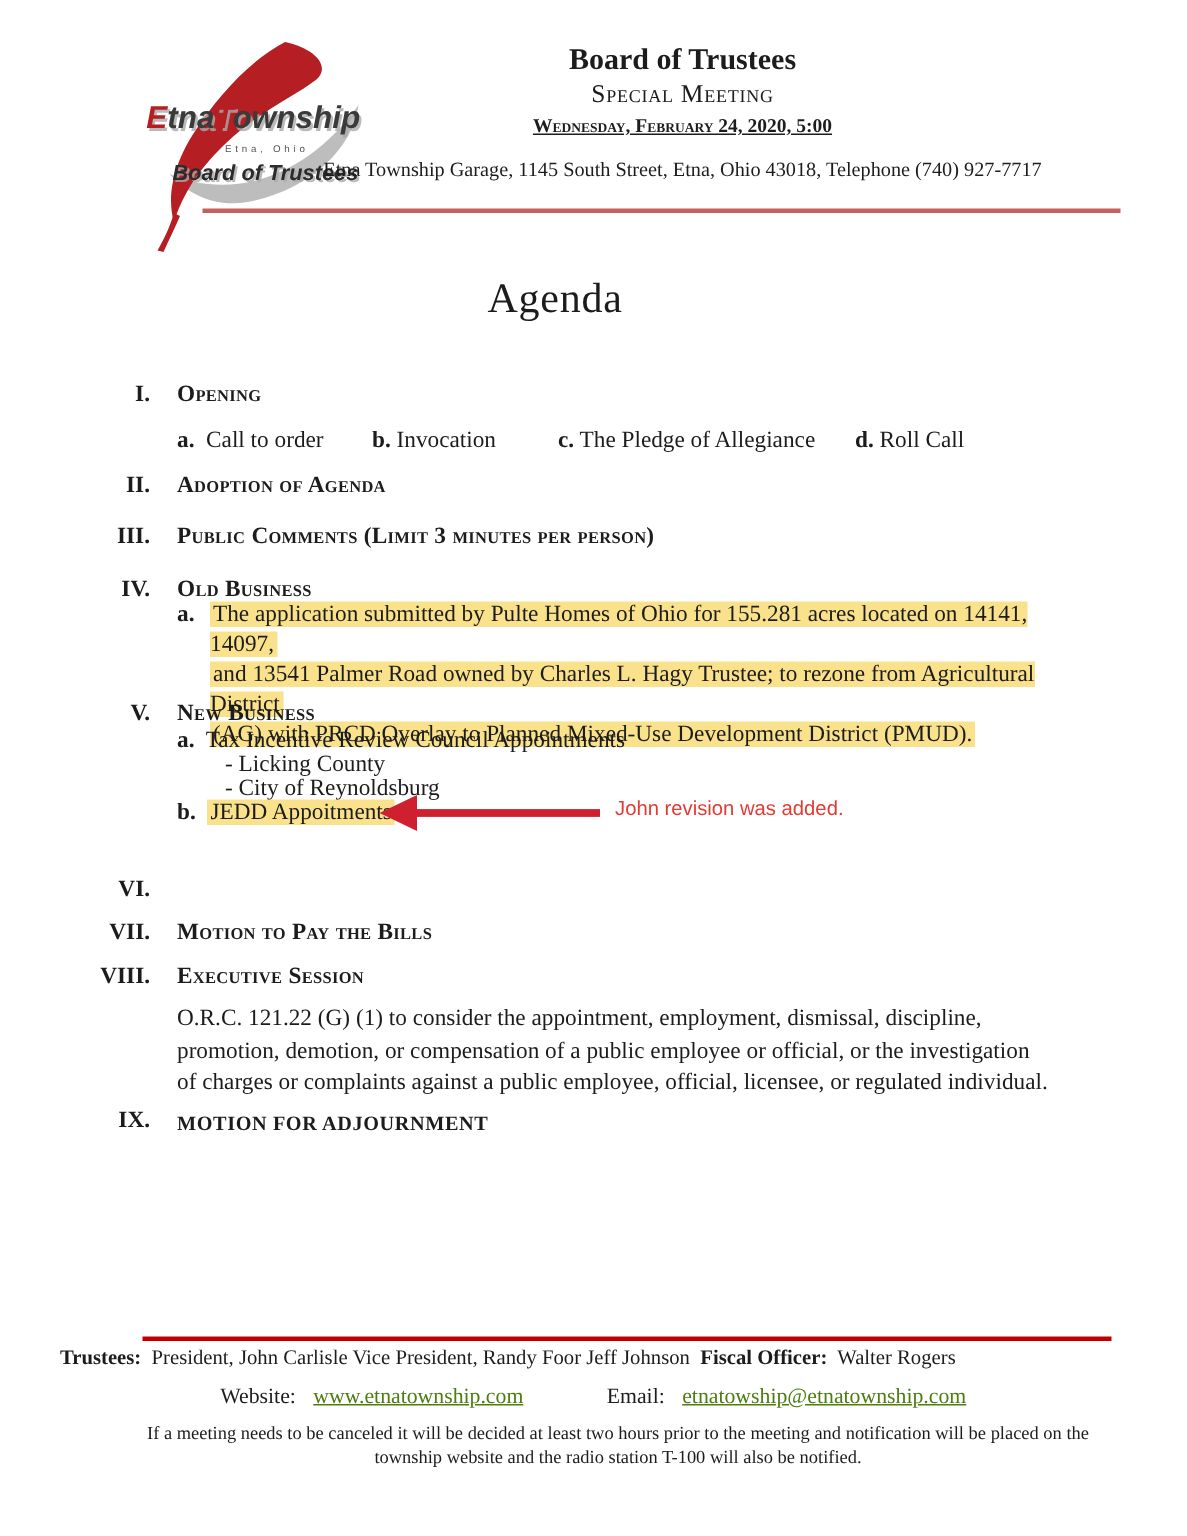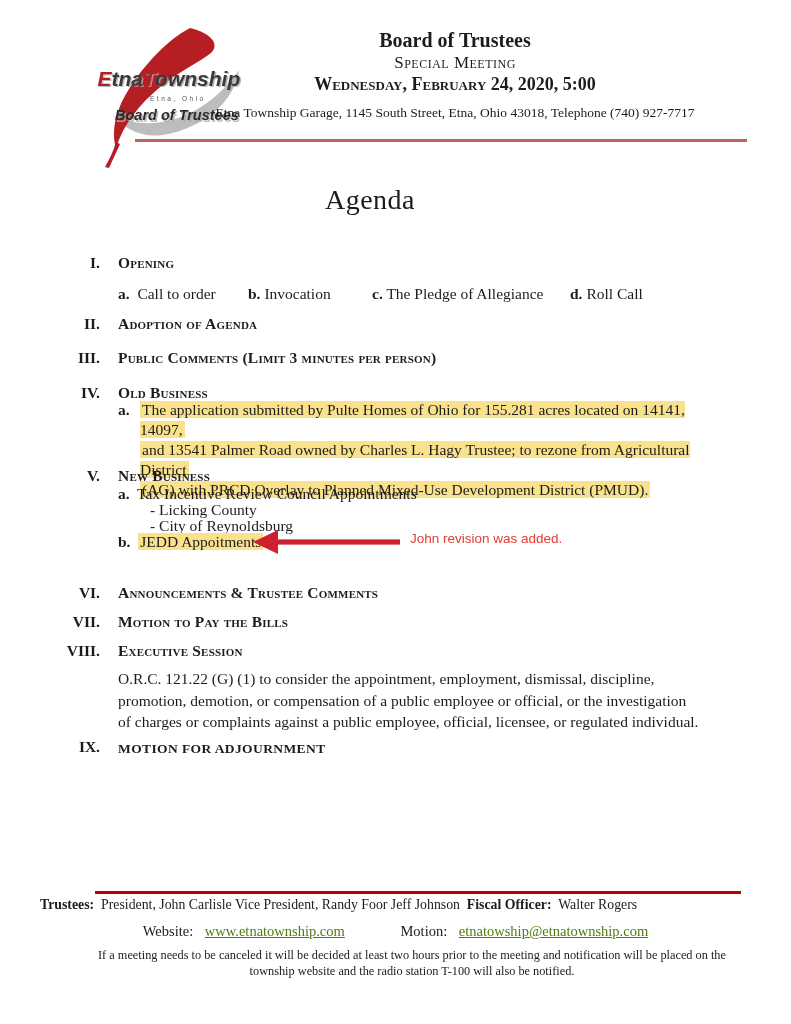--- a/index.html
+++ b/index.html
@@ -7,21 +7,21 @@
     position:relative; width:791px; height:1024px; margin:0 auto;
     background:#ffffff; overflow:hidden;
     font-family:"Liberation Serif","DejaVu Serif",serif;
     color:#1c1c1c;
   }
   
   .logo-wrap { position:absolute; left:93px; top:24px; width:162px; height:145px; }
   .header-block { position:absolute; left:170px; top:28px; width:570px; text-align:center; }
   .header-title { font-size:20px; font-weight:bold; line-height:24px; }
   .header-sub { font-size:17px; font-variant:small-caps; line-height:21px; letter-spacing:0.5px; }
-  .header-date { font-size:18px; font-weight:bold; font-variant:small-caps; line-height:22px; }
+  .header-date { font-size:13px; font-weight:bold; font-variant:small-caps; line-height:22px;text-decoration:underline; }
   .header-address { margin-top:9px; font-size:13.5px; line-height:17px; }
   .rule-top { position:absolute; left:135px; top:139px; width:612px; height:3px; background:#c4605e; }
   
   .agenda-title { position:absolute; left:0; top:184px; width:740px; text-align:center; font-size:28px; letter-spacing:0.5px; }
   .row { position:absolute; left:0; width:791px; display:flex; font-size:15.5px; line-height:20px; }
   .num { width:100px; text-align:right; font-weight:bold; flex:0 0 100px; }
   .heading { margin-left:18px; font-weight:bold; font-variant:small-caps; letter-spacing:0.2px; }
   .heading.plain { font-variant:normal; font-size:13.5px; letter-spacing:0.4px; }
   .indent { position:absolute; left:118px; font-size:15.5px; line-height:20px; }
   .letter { font-weight:bold; }
@@ -125,21 +125,20 @@
   </div>
 
   <svg class="rev-arrow" width="152" height="28" viewBox="0 0 152 28">
     <polygon points="2,14 27,2 27,26" fill="#cf2030"></polygon>
     <rect x="22" y="11.4" width="127" height="5.2" fill="#cf2030"></rect>
   </svg>
   <div class="rev-text">John revision was added.</div>
 
   <div class="row" style="top:583px">
     <span class="num">VI.</span>
-    <span class="heading">Announcements &amp; Trustee Comments</span>
   </div>
 
   <div class="row" style="top:612px">
     <span class="num">VII.</span>
     <span class="heading">Motion to Pay the Bills</span>
   </div>
 
   <div class="row" style="top:641px">
     <span class="num">VIII.</span>
     <span class="heading">Executive Session</span>
@@ -154,18 +153,18 @@
   <div class="rule-bottom"></div>
   <div class="foot-trustees">
     <b>Trustees:</b>&nbsp;
     <span>President, John Carlisle  Vice President, Randy Foor  Jeff Johnson</span>&nbsp;
     <b>Fiscal Officer:</b>&nbsp;
     <span>Walter Rogers</span>
   </div>
   <div class="foot-links">
     <span>Website:</span><span class="gap-sm"></span>
     <a href="#">www.etnatownship.com</a><span class="gap-lg"></span>
-    <span>Motion:</span><span class="gap-sm"></span>
+    <span>Email:</span><span class="gap-sm"></span>
     <a href="#">etnatowship@etnatownship.com</a>
   </div>
   <div class="foot-note">If a meeting needs to be canceled it will be decided at least two hours prior to the meeting and notification will be placed on the township website and the radio station T-100 will also be notified.</div>
 
 </div>
 
 </body></html>

